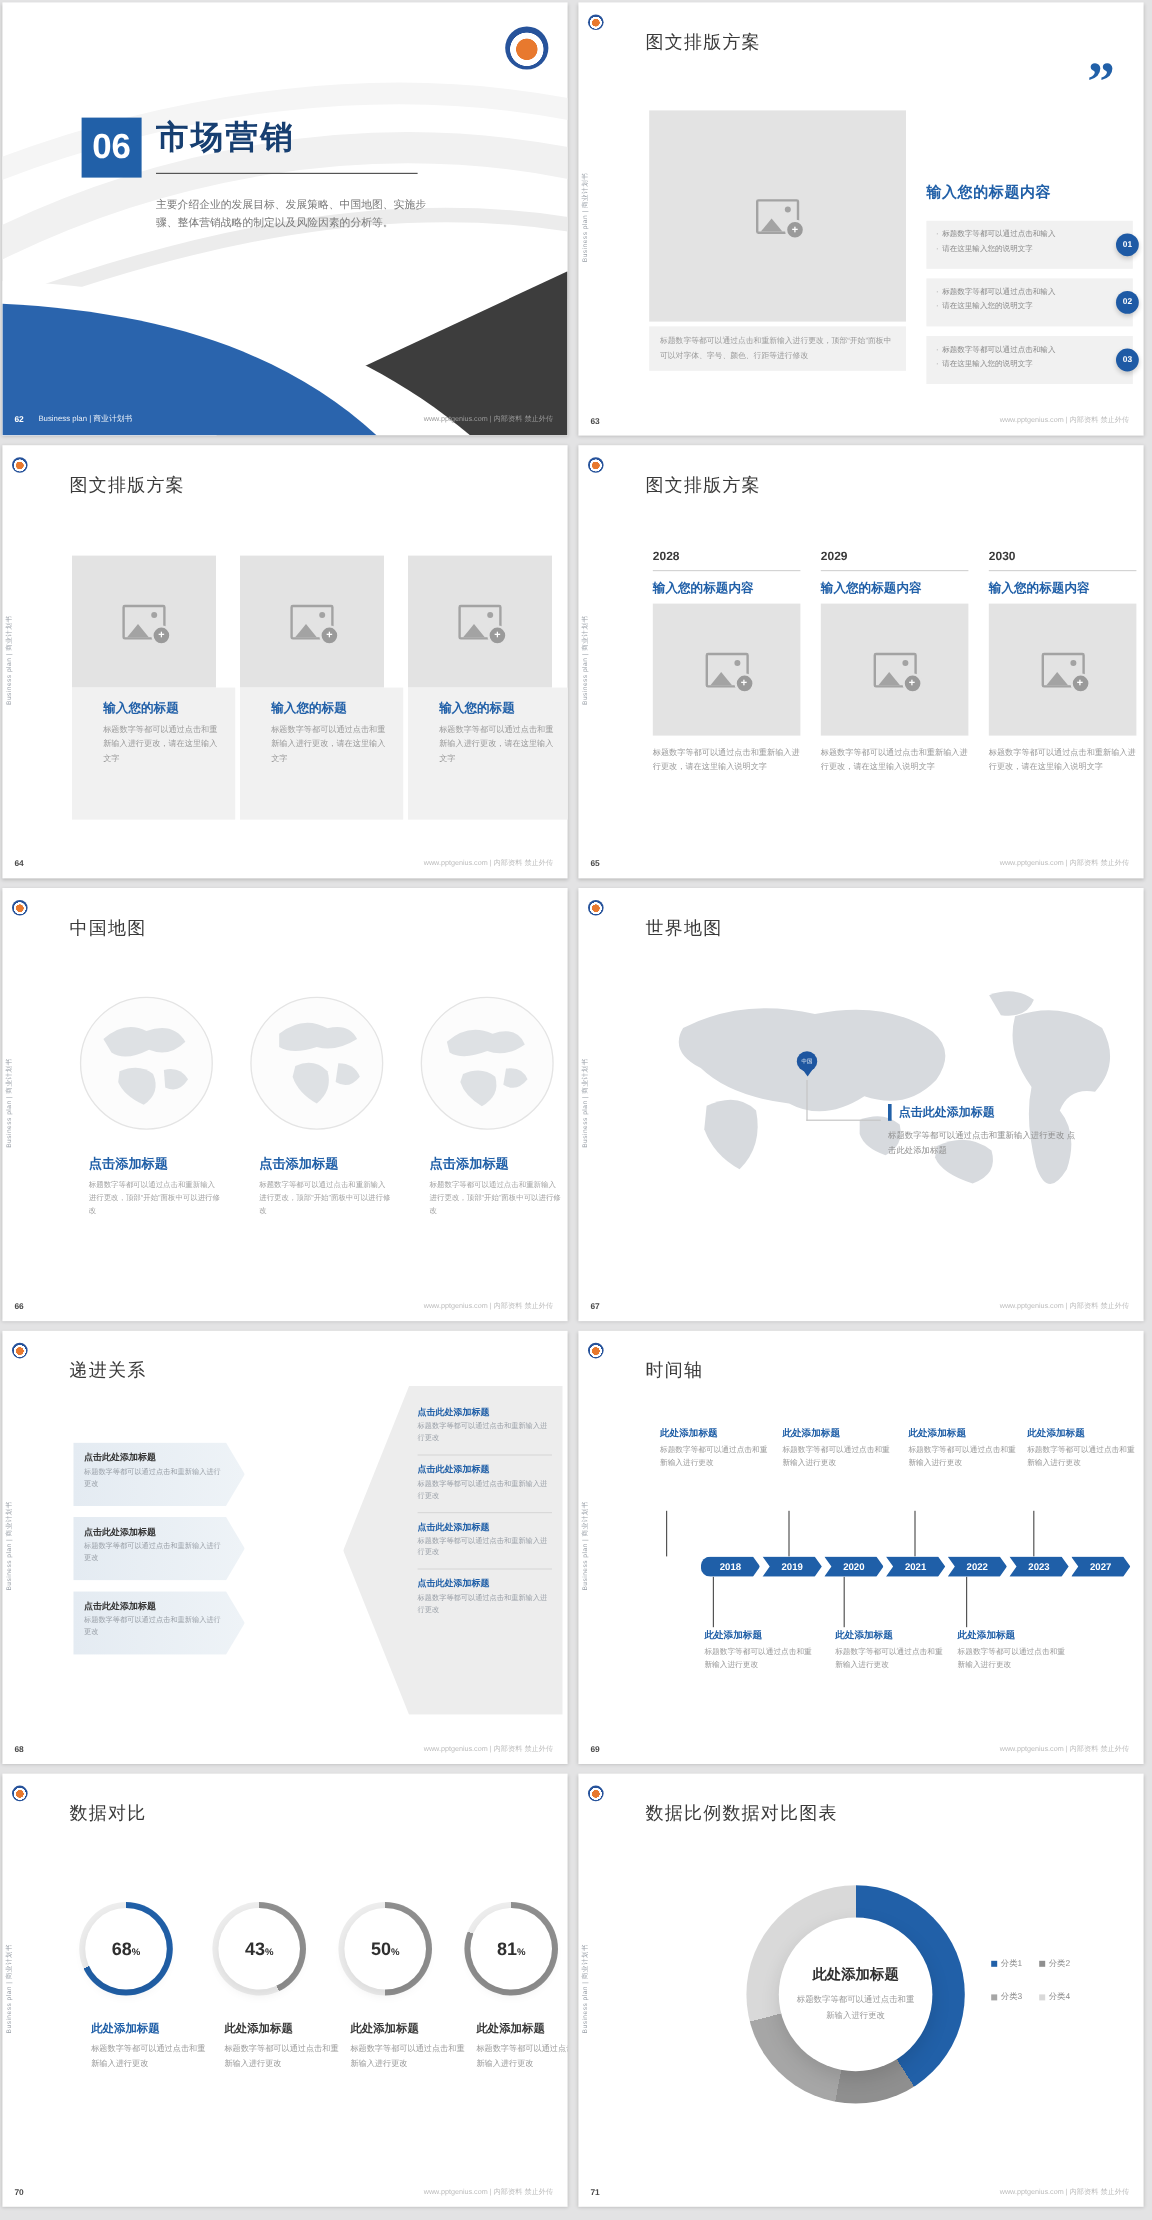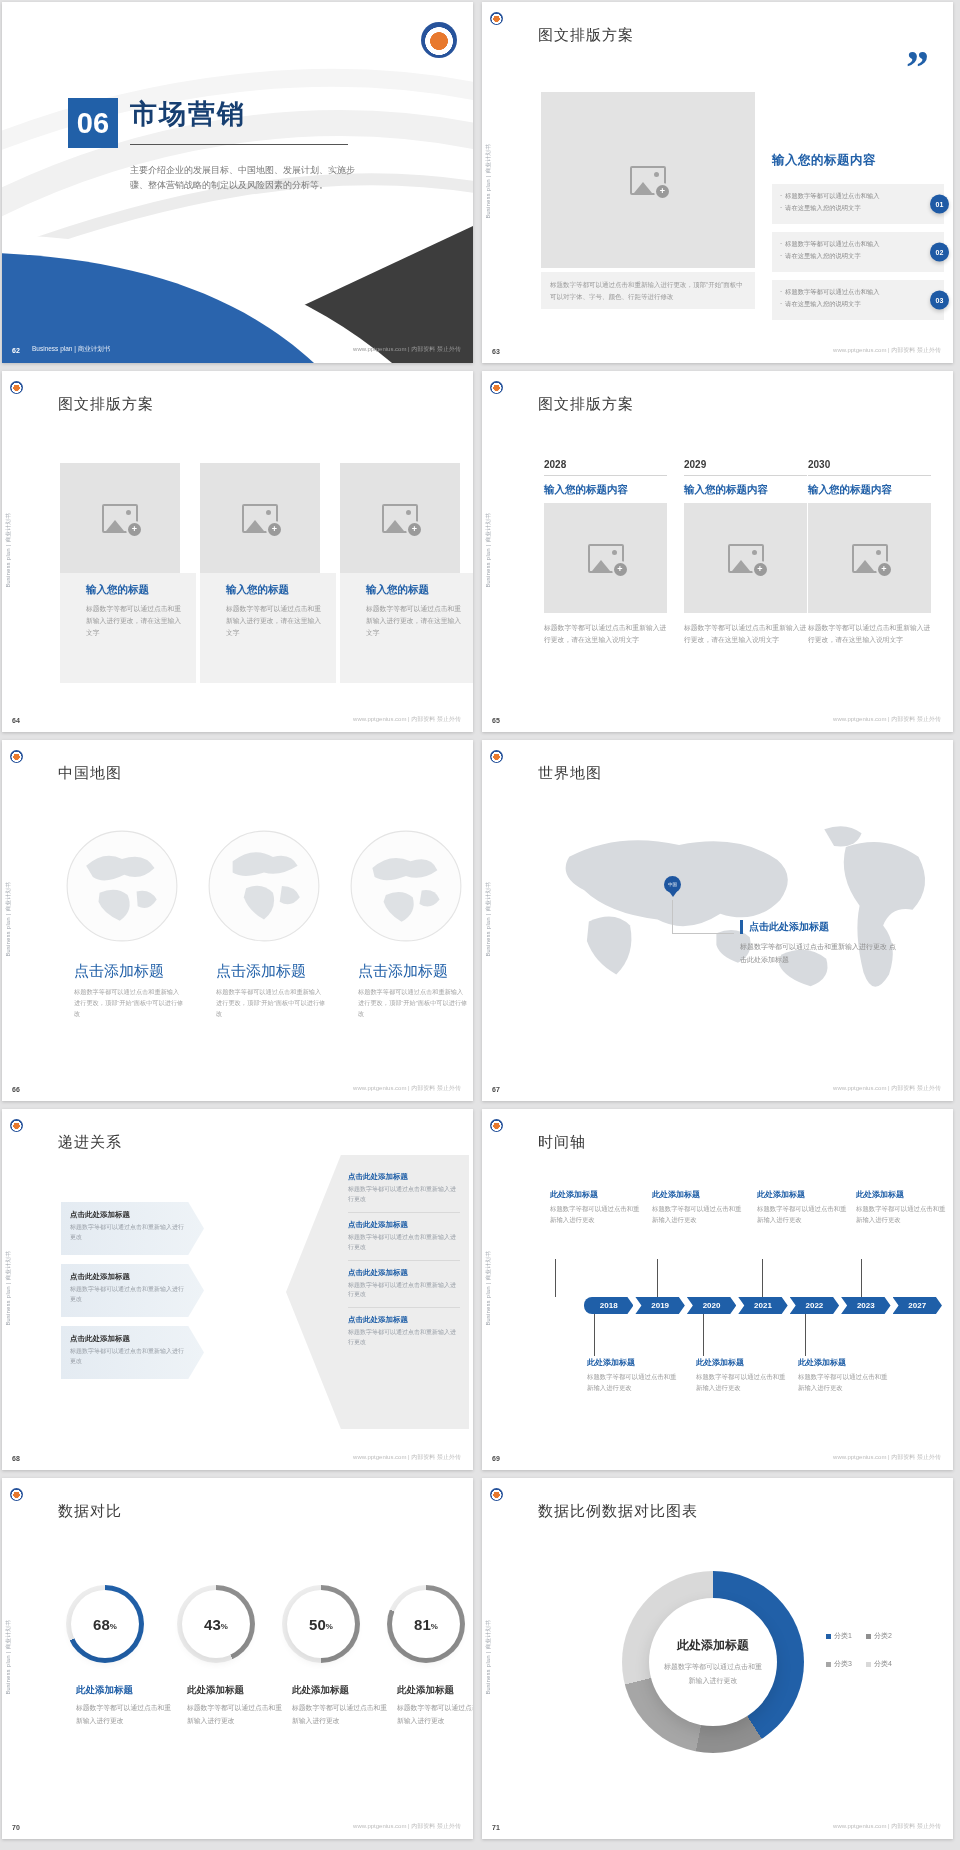--- a/index.html
+++ b/index.html
@@ -40,21 +40,21 @@
   
   .colbox{position:absolute;background:#f1f1f1;padding:10px 10px 0 26px;}
   .colbox h3,.ycol h3{margin:0 0 6px 0;font-size:10.5px;font-weight:bold;color:#2160a8;}
   .gtxt{font-size:6.8px;line-height:1.8;color:#9a9a9a;}
   .ycol{position:absolute;width:123px;}
   .yr{font-size:10px;font-weight:bold;color:#3a3a3a;}
   .yline{height:1px;background:#d4d4d4;margin:5px 0 7px 0;}
   
   .globe{position:absolute;top:90px;width:112px;height:112px;}
   .gcap{position:absolute;width:110px;}
-  .gcap h4{margin:0 0 5px 0;font-size:15px;font-weight:normal;color:#2160a8;}
+  .gcap h4{margin:0 0 5px 0;font-size:11px;font-weight:bold;color:#2160a8;}
   .gcap p{margin:0;font-size:6.2px;line-height:1.8;color:#a3a3a3;}
   
   .pin{position:absolute;width:17px;height:17px;background:#1e56a0;border-radius:50%;display:flex;align-items:center;justify-content:center;z-index:3;}
   .pin::after{content:"";position:absolute;top:14px;left:50%;transform:translateX(-50%);border:5px solid transparent;border-top:7px solid #1e56a0;}
   .pin span{color:#fff;font-size:4.5px;}
   .cline{position:absolute;background:#c5c5c5;}
   .mtxt{position:absolute;left:258px;top:180px;width:158px;}
   .mtxt h4{margin:0 0 7px 0;font-size:10px;font-weight:bold;color:#2160a8;border-left:3px solid #2160a8;padding-left:6px;}
   .mtxt p{margin:0;font-size:7px;line-height:1.8;color:#8f8f8f;}
   
@@ -108,21 +108,21 @@
       <path d="M-30,150 C140,80 330,55 500,95" stroke="#f5f5f5" stroke-width="18" fill="none"></path>
       <path d="M-30,265 C150,195 330,155 500,190" stroke="#ececec" stroke-width="12" fill="none"></path>
       <path d="M178,361 L471,224 L471,361 Z" fill="#3d3d3d"></path>
       <path d="M-5,232 C150,238 285,272 390,361 L-5,361 Z" fill="#ffffff"></path>
       <path d="M-5,251 C130,257 235,290 312,361 L-5,361 Z" fill="#2a64ad"></path>
     </svg>
     <span class="logo lg"></span>
     <div class="badge">06</div>
     <h1>市场营销</h1>
     <div class="rule"></div>
-    <p class="desc">主要介绍企业的发展目标、中国地图、发展计划、实施步骤、整体营销战略的制定以及风险因素的分析等。</p>
+    <p class="desc">主要介绍企业的发展目标、发展策略、中国地图、实施步骤、整体营销战略的制定以及风险因素的分析等。</p>
     <span class="fnum">62</span>
     <span class="fbrand">Business plan | 商业计划书</span>
     <span class="furl62">www.pptgenius.com | 内部资料 禁止外传</span>
   </section>
 
   <section class="slide">
     <span class="logo sm"></span>
     <span class="spine">Business plan | 商业计划书</span>
     <h2 class="stitle">图文排版方案</h2>
     <span class="quote">”</span>
@@ -218,21 +218,21 @@
       <h3>输入您的标题内容</h3>
       <div class="ph" style="position:relative;width:123px;height:110px;margin-top:6px;">
           <span class="ph-ic">
             <span class="ph-sun"></span>
             <span class="ph-mt"></span>
             <span class="ph-plus">+</span>
           </span>
         </div>
       <p class="gtxt" style="margin-top:9px;">标题数字等都可以通过点击和重新输入进行更改，请在这里输入说明文字</p>
     </div>
-    <div class="ycol" style="left:326px;top:88px;">
+    <div class="ycol" style="left:342px;top:88px;">
       <div class="yr">2030</div>
       <div class="yline"></div>
       <h3>输入您的标题内容</h3>
       <div class="ph" style="position:relative;width:123px;height:110px;margin-top:6px;">
           <span class="ph-ic">
             <span class="ph-sun"></span>
             <span class="ph-mt"></span>
             <span class="ph-plus">+</span>
           </span>
         </div>

